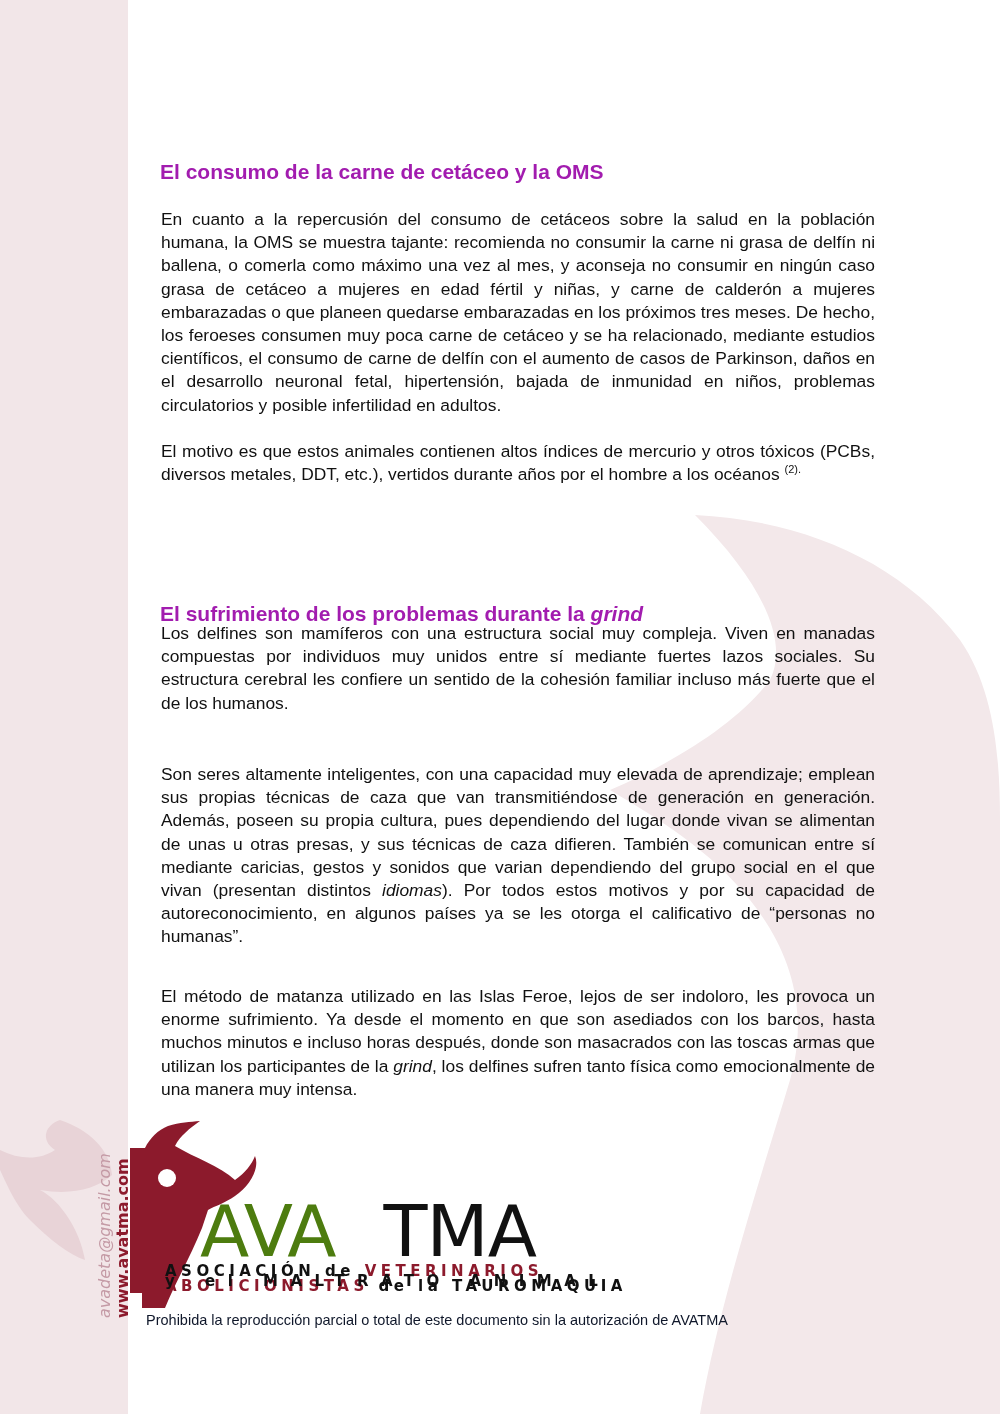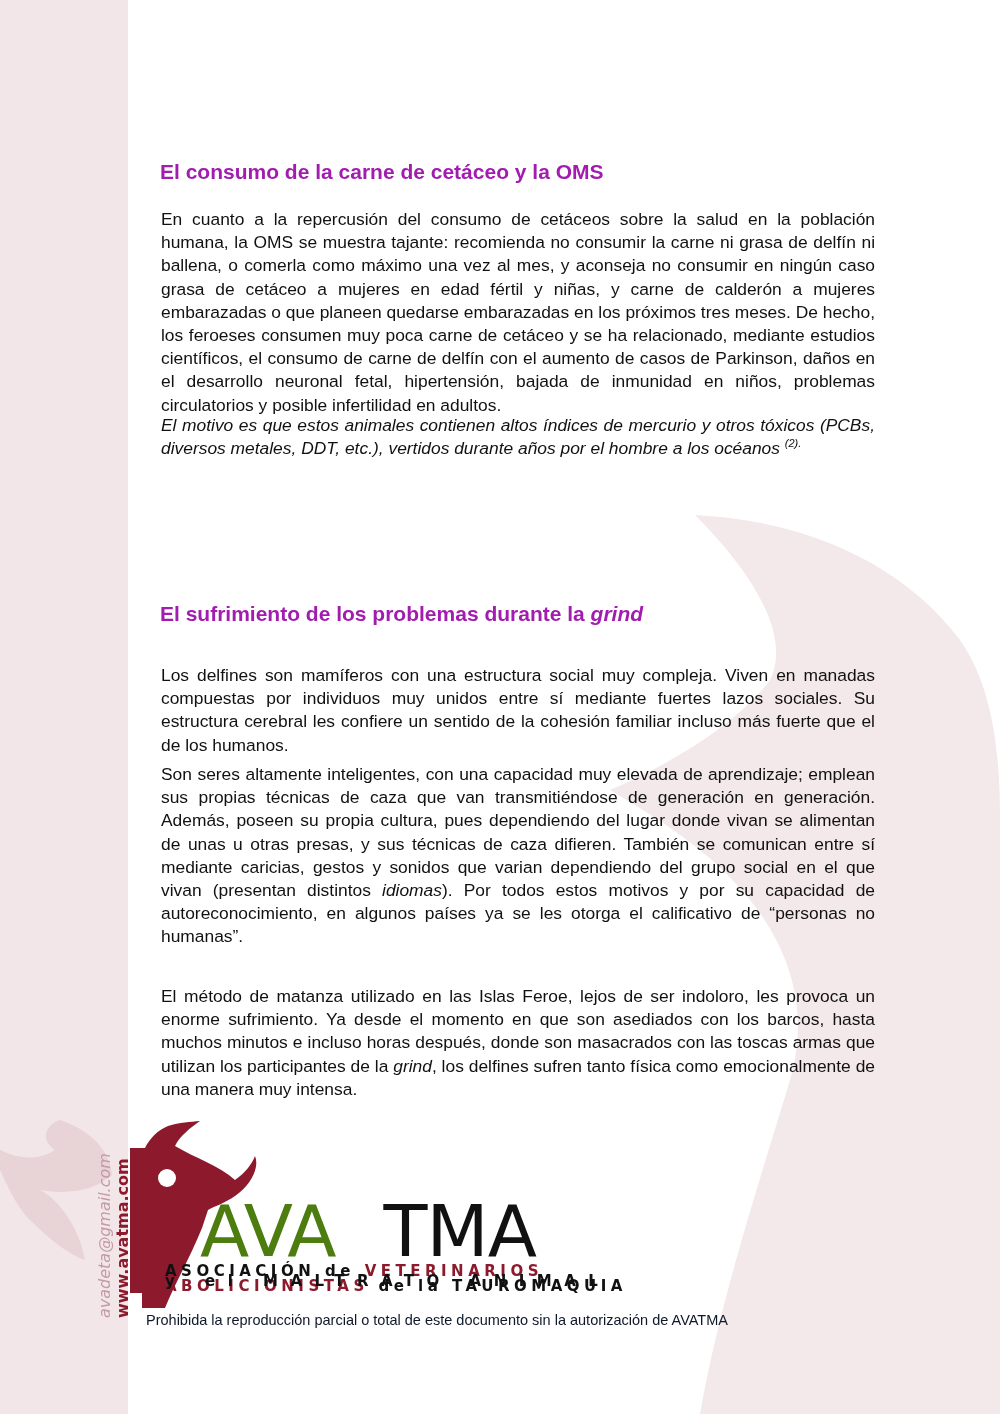--- a/index.html
+++ b/index.html
@@ -62,27 +62,27 @@
   <path d="M695 515 C800 520 900 560 960 640 C995 690 1000 760 1000 820 L1000 1414 L700 1414 C720 1300 760 1180 790 1080 C810 1010 790 950 750 900 C710 850 660 820 610 790 C680 760 740 720 770 680 C790 640 760 580 695 515 Z" fill="#f3e8ea"></path>
   <path d="M60 1120 C90 1130 110 1150 112 1175 C95 1190 70 1195 40 1190 C60 1200 80 1230 85 1260 C70 1255 50 1240 30 1220 C15 1205 5 1180 0 1170 L0 1150 C20 1160 40 1160 55 1150 C40 1140 45 1125 60 1120 Z" fill="#e8d3d7"></path>
 </svg>
 
 <div class="content">
   <h2 style="top:144px;">El consumo de la carne de cetáceo y la OMS</h2>
 
   <p class="p" style="top:190px;">
     <span>En cuanto a la repercusión del consumo de cetáceos sobre la salud en la población humana, la OMS se muestra tajante: recomienda no consumir la carne ni grasa de delfín ni ballena, o comerla como máximo una vez al mes, y aconseja no consumir en ningún caso grasa de cetáceo a mujeres en edad fértil y niñas, y carne de calderón a mujeres embarazadas o que planeen quedarse embarazadas en los próximos tres meses. De hecho, los feroeses consumen muy poca carne de cetáceo y se ha relacionado, mediante estudios científicos, el consumo de carne de delfín con el aumento de casos de Parkinson, daños en el desarrollo neuronal fetal, hipertensión, bajada de inmunidad en niños, problemas circulatorios y posible infertilidad en adultos.</span>
   </p>
-  <p class="p" style="top:396px;font-style:italic;">
+  <p class="p" style="top:422px;">
     <span>El motivo es que estos animales contienen altos índices de mercurio y otros tóxicos (PCBs, diversos metales, DDT, etc.), vertidos durante años por el hombre a los océanos</span>&nbsp;<sup>(2).</sup>
   </p>
 
   <h2 style="top:586px;"><span>El sufrimiento de los problemas durante la </span><em>grind</em></h2>
 
-  <p class="p" style="top:646px;">
+  <p class="p" style="top:604px;">
     <span>Los delfines son mamíferos con una estructura social muy compleja. Viven en manadas compuestas por individuos muy unidos entre sí mediante fuertes lazos sociales. Su estructura cerebral les confiere un sentido de la cohesión familiar incluso más fuerte que el de los humanos.</span>
   </p>
   <p class="p" style="top:745px;"><span>Son seres altamente inteligentes, con una capacidad muy elevada de aprendizaje; emplean sus propias técnicas de caza que van transmitiéndose de generación en generación. Además, poseen su propia cultura, pues dependiendo del lugar donde vivan se alimentan de unas u otras presas, y sus técnicas de caza difieren. También se comunican entre sí mediante caricias, gestos y sonidos que varian dependiendo del grupo social en el que vivan (presentan distintos </span><em>idiomas</em><span>). Por todos estos motivos y por su capacidad de autoreconocimiento, en algunos países ya se les otorga el calificativo de “personas no humanas”.</span></p>
   <p class="p" style="top:967px;"><span>El método de matanza utilizado en las Islas Feroe, lejos de ser indoloro, les provoca un enorme sufrimiento. Ya desde el momento en que son asediados con los barcos, hasta muchos minutos e incluso horas después, donde son masacrados con las toscas armas que utilizan los participantes de la </span><em>grind</em><span>, los delfines sufren tanto física como emocionalmente de una manera muy intensa.</span></p>
 </div>
 
 <svg class="logo" viewBox="0 0 380 190">
   <path d="M0 30 L15 30 C20 20 28 12 38 8 C50 4 60 4 70 3 C60 10 50 18 45 28 C65 40 90 48 105 62 C115 55 122 46 125 38 C130 50 120 68 105 78 C95 85 85 88 78 92 L72 110 C60 140 45 165 35 190 L12 190 L12 175 L0 175 Z" fill="#8c1a2c"></path>
   <circle cx="37" cy="60" r="9" fill="#ffffff"></circle>
 </svg>

